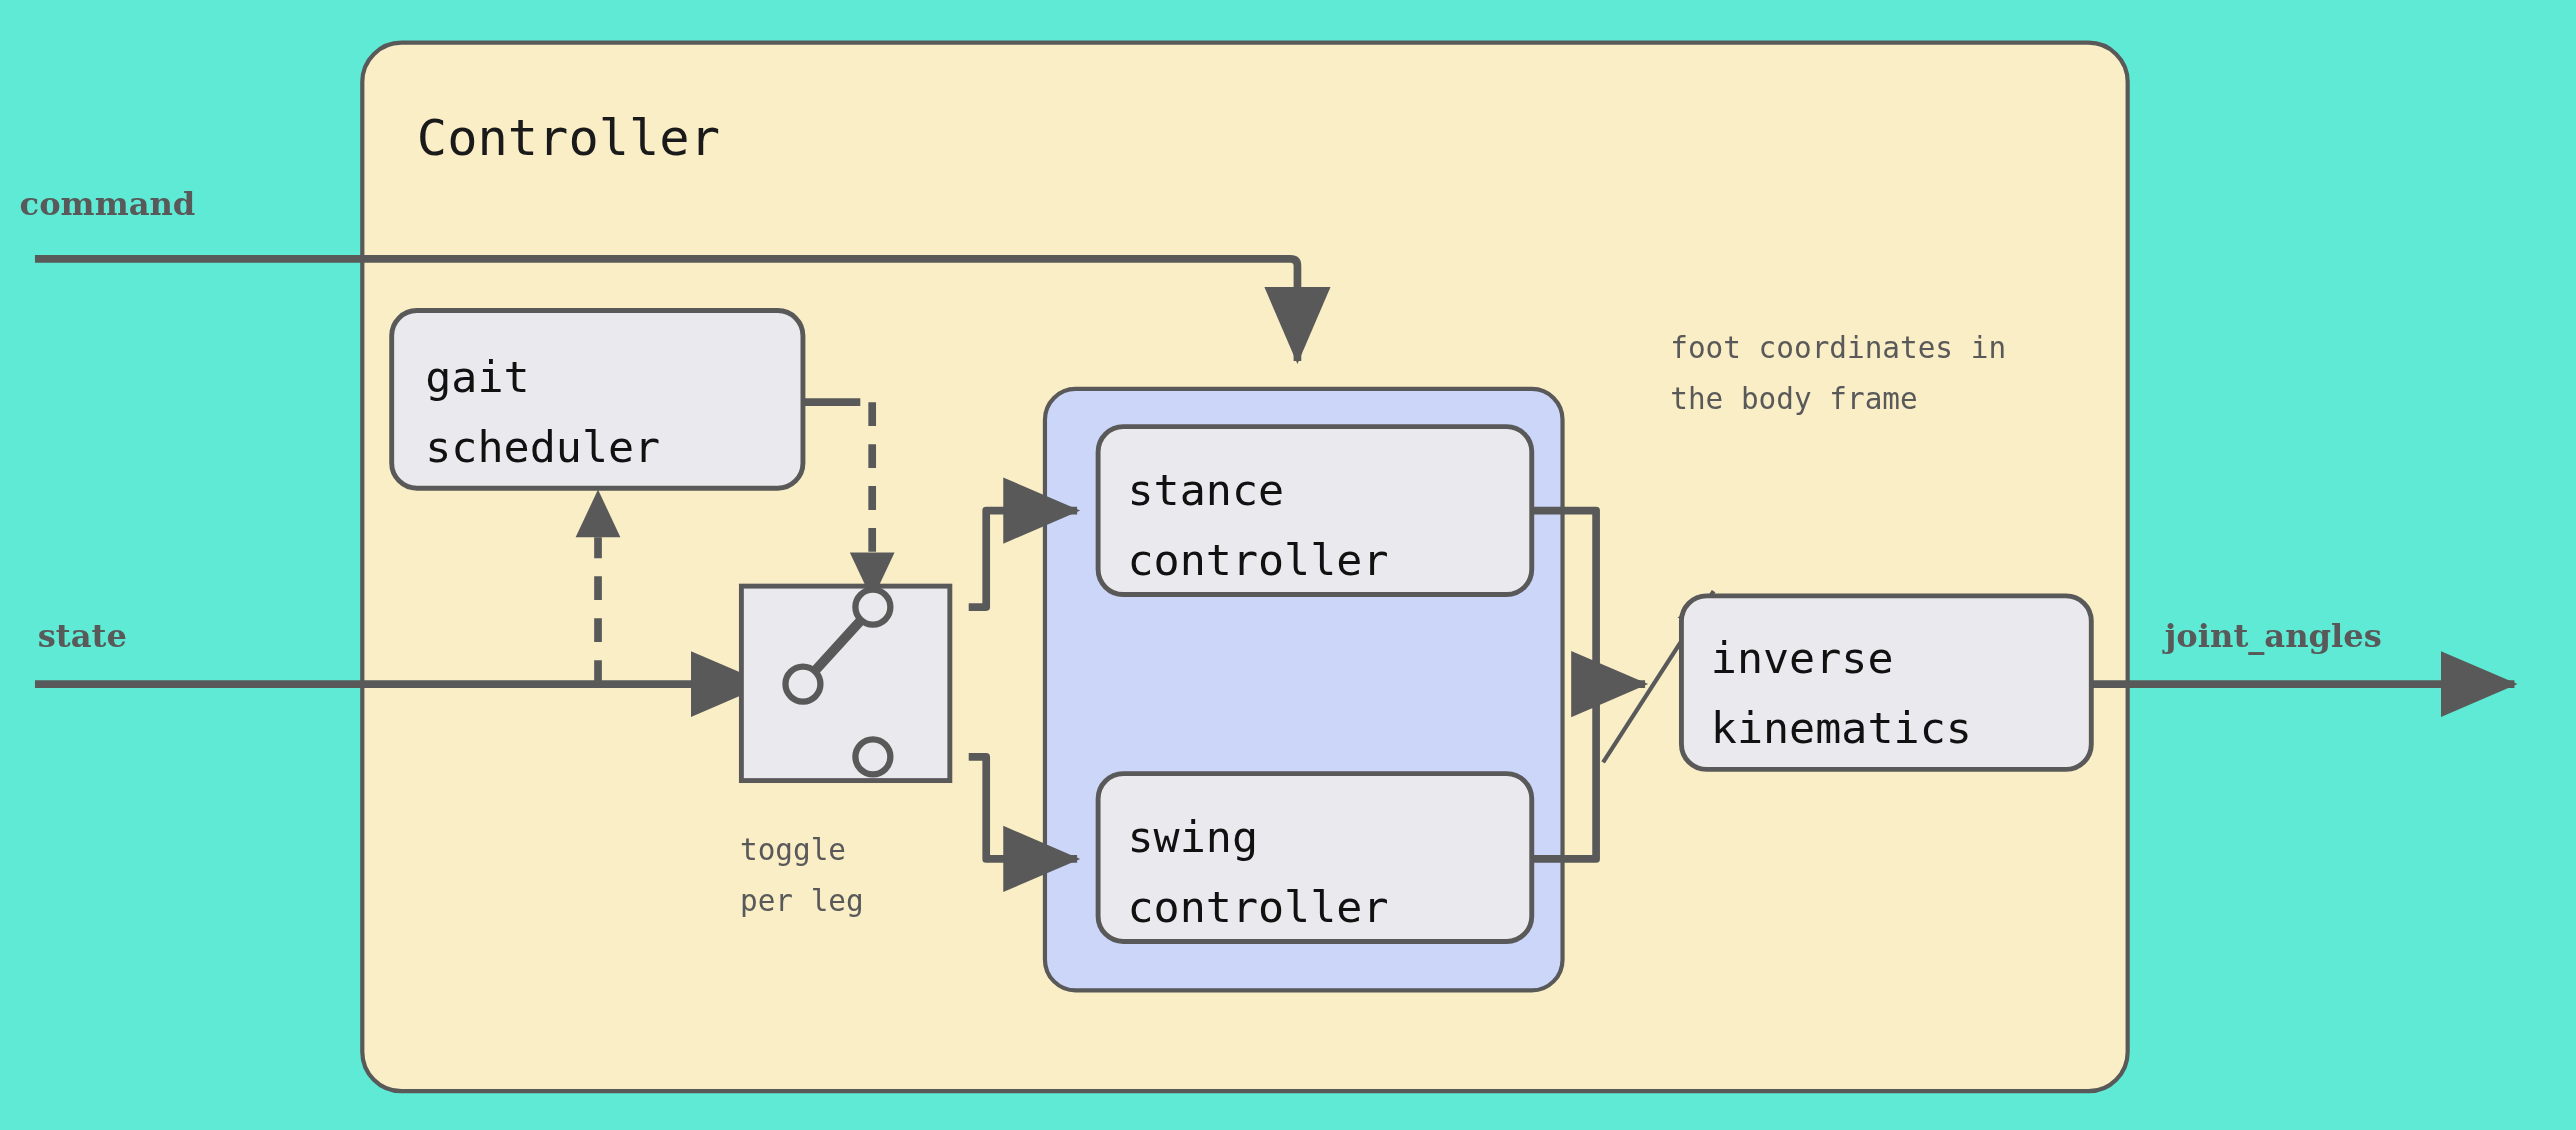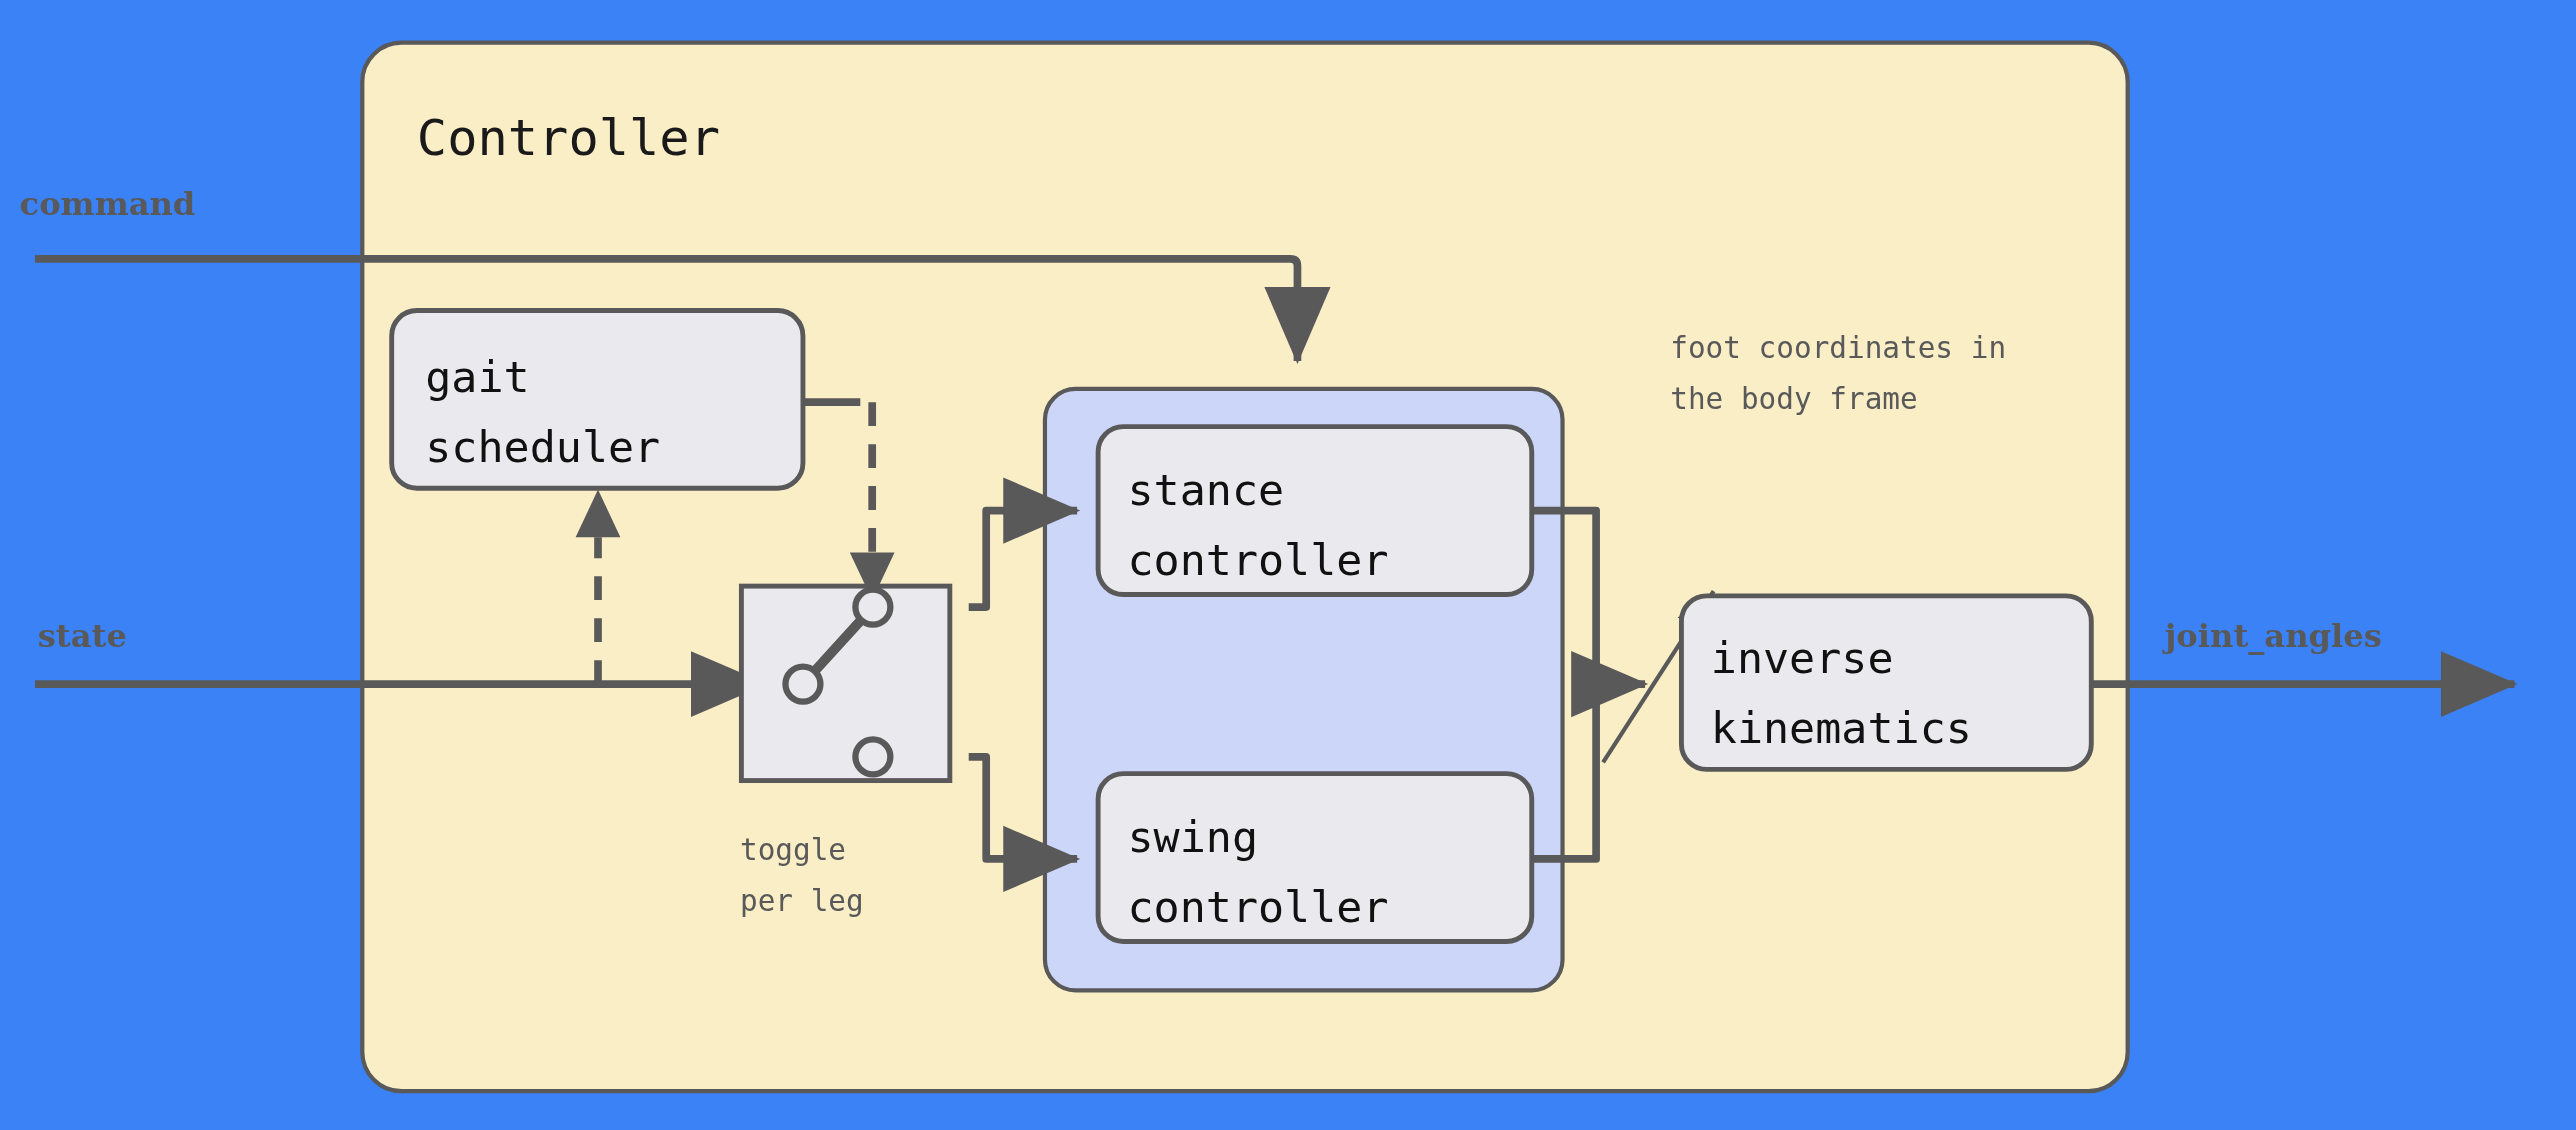--- a/index.html
+++ b/index.html
@@ -4,21 +4,21 @@
 <style>
   html, body {
     margin: 0;
     padding: 0;
     background: #ffffff;
   }
   #stage {
     position: relative;
     width: 2576px;
     height: 1131px;
-    background: #3b82f6;
+    background: #5eead4;
     overflow: hidden;
     font-family: "DejaVu Sans Mono", monospace;
   }
   svg.diagram {
     position: absolute;
     top: 0;
     left: 0;
     width: 2576px;
     height: 1131px;
   }

